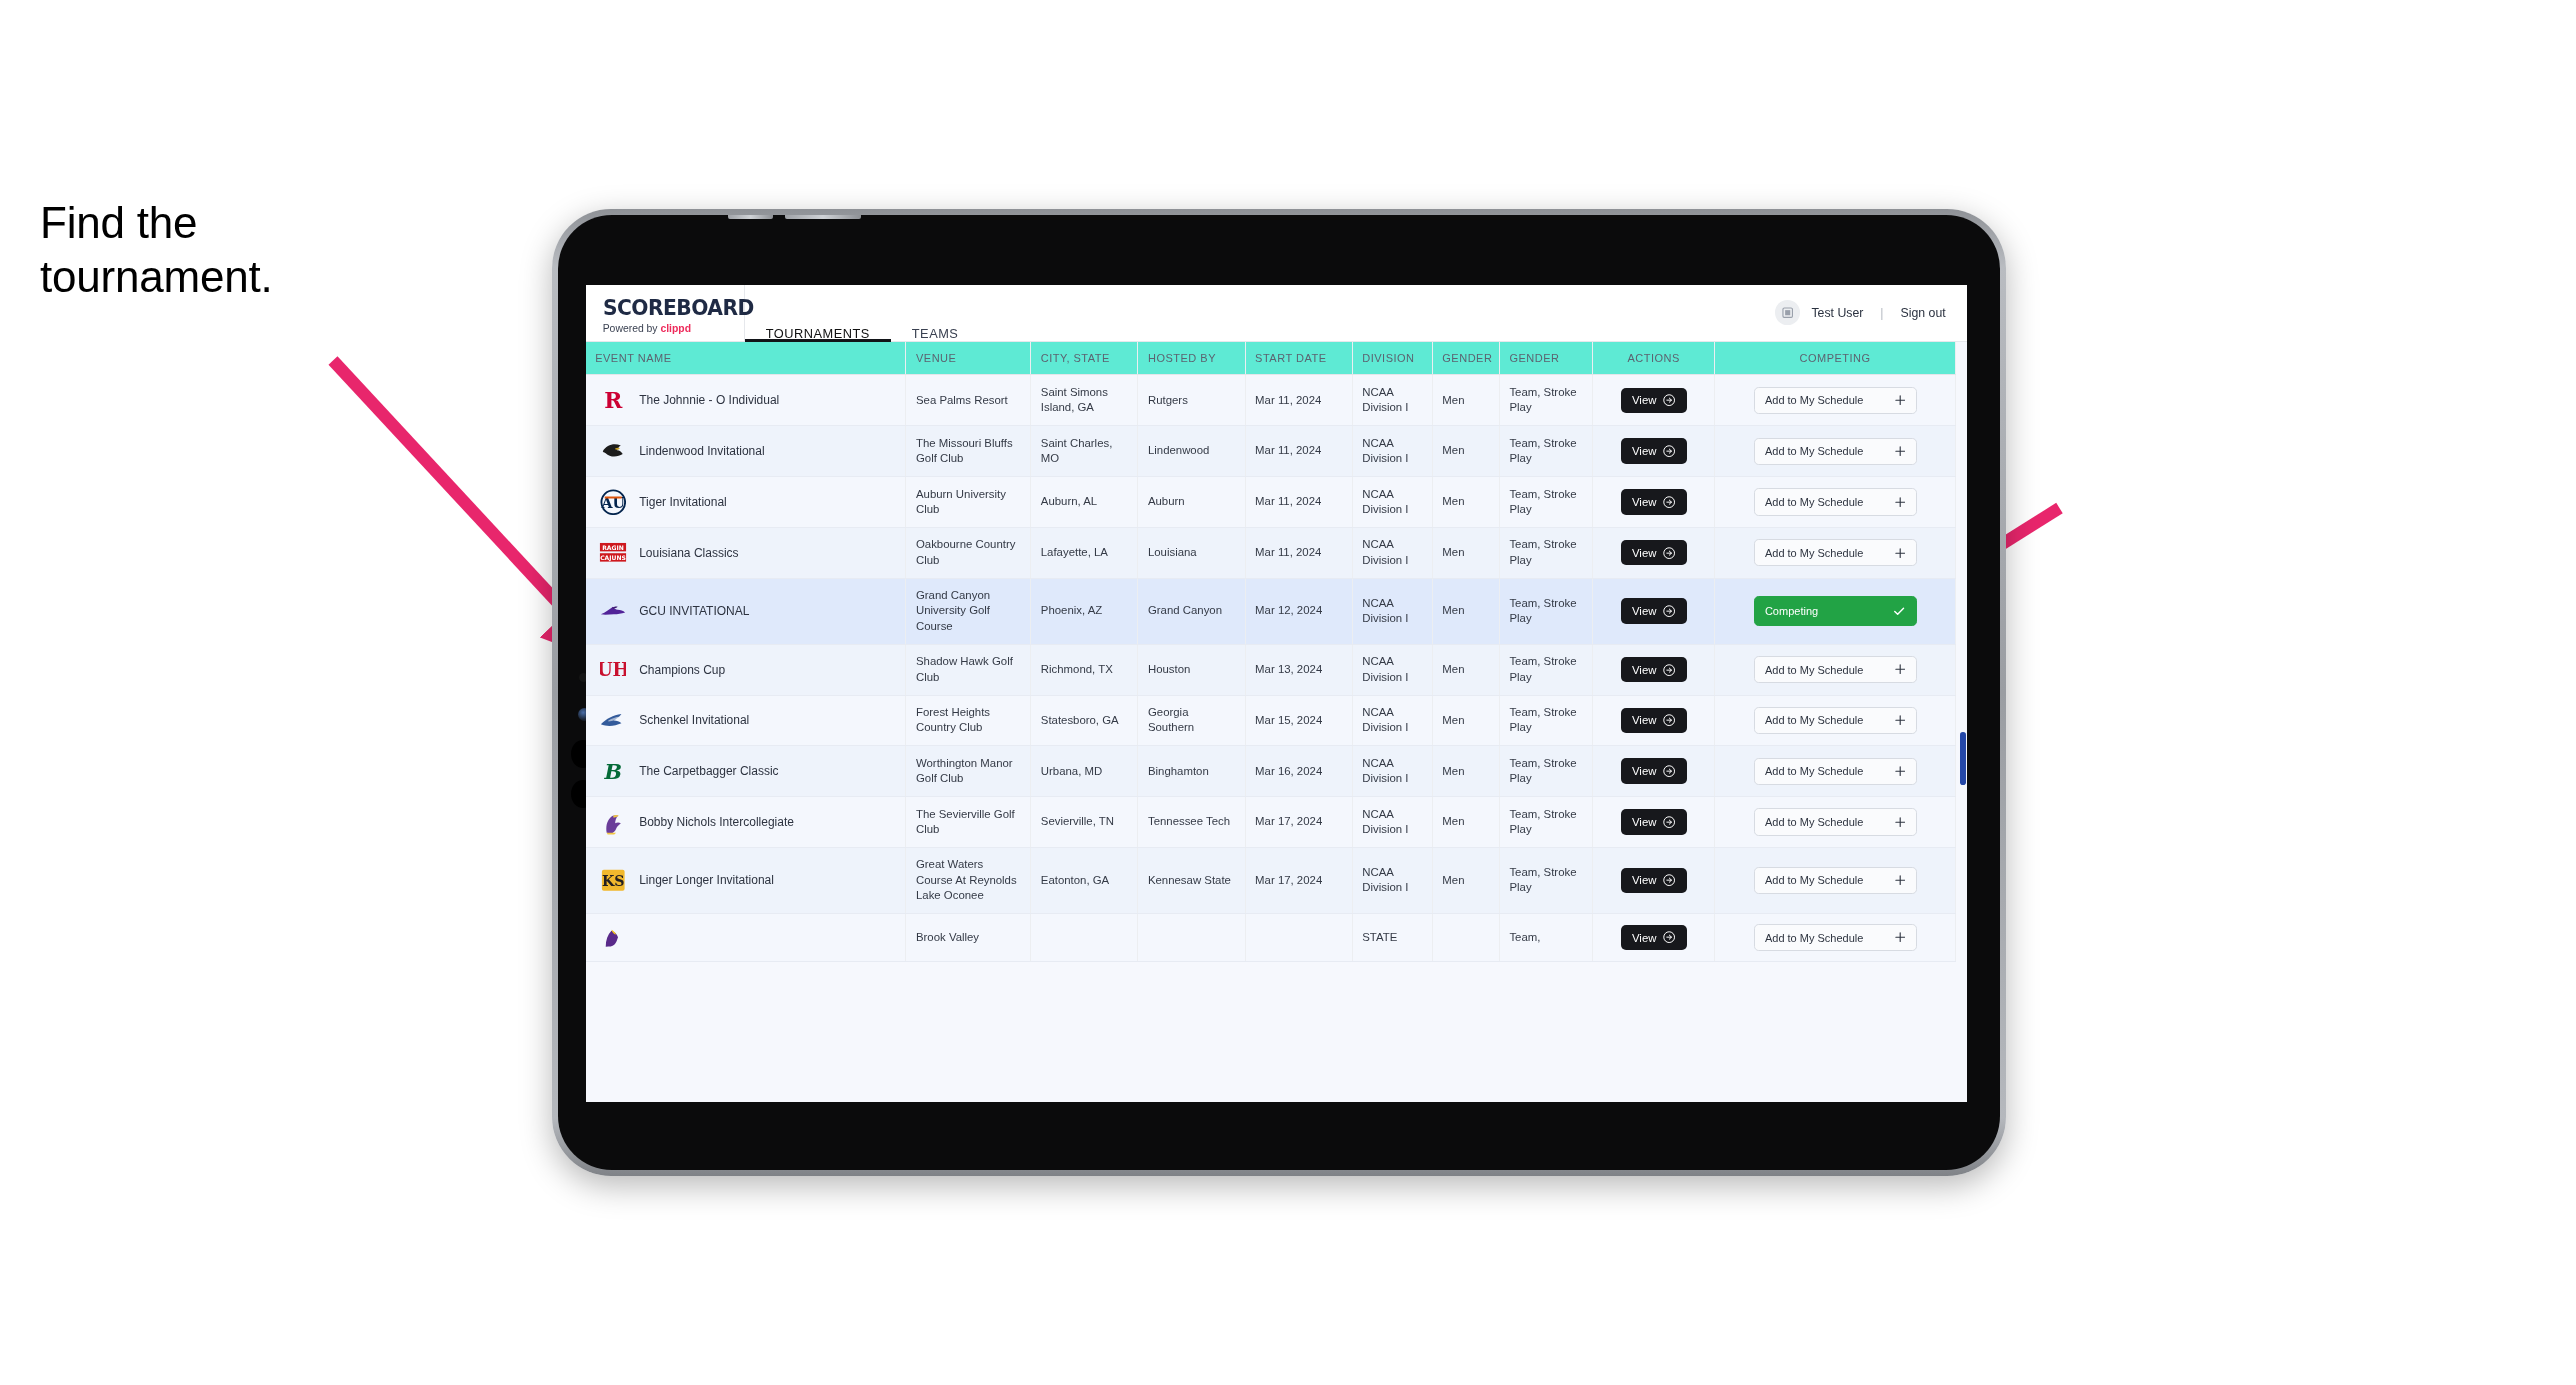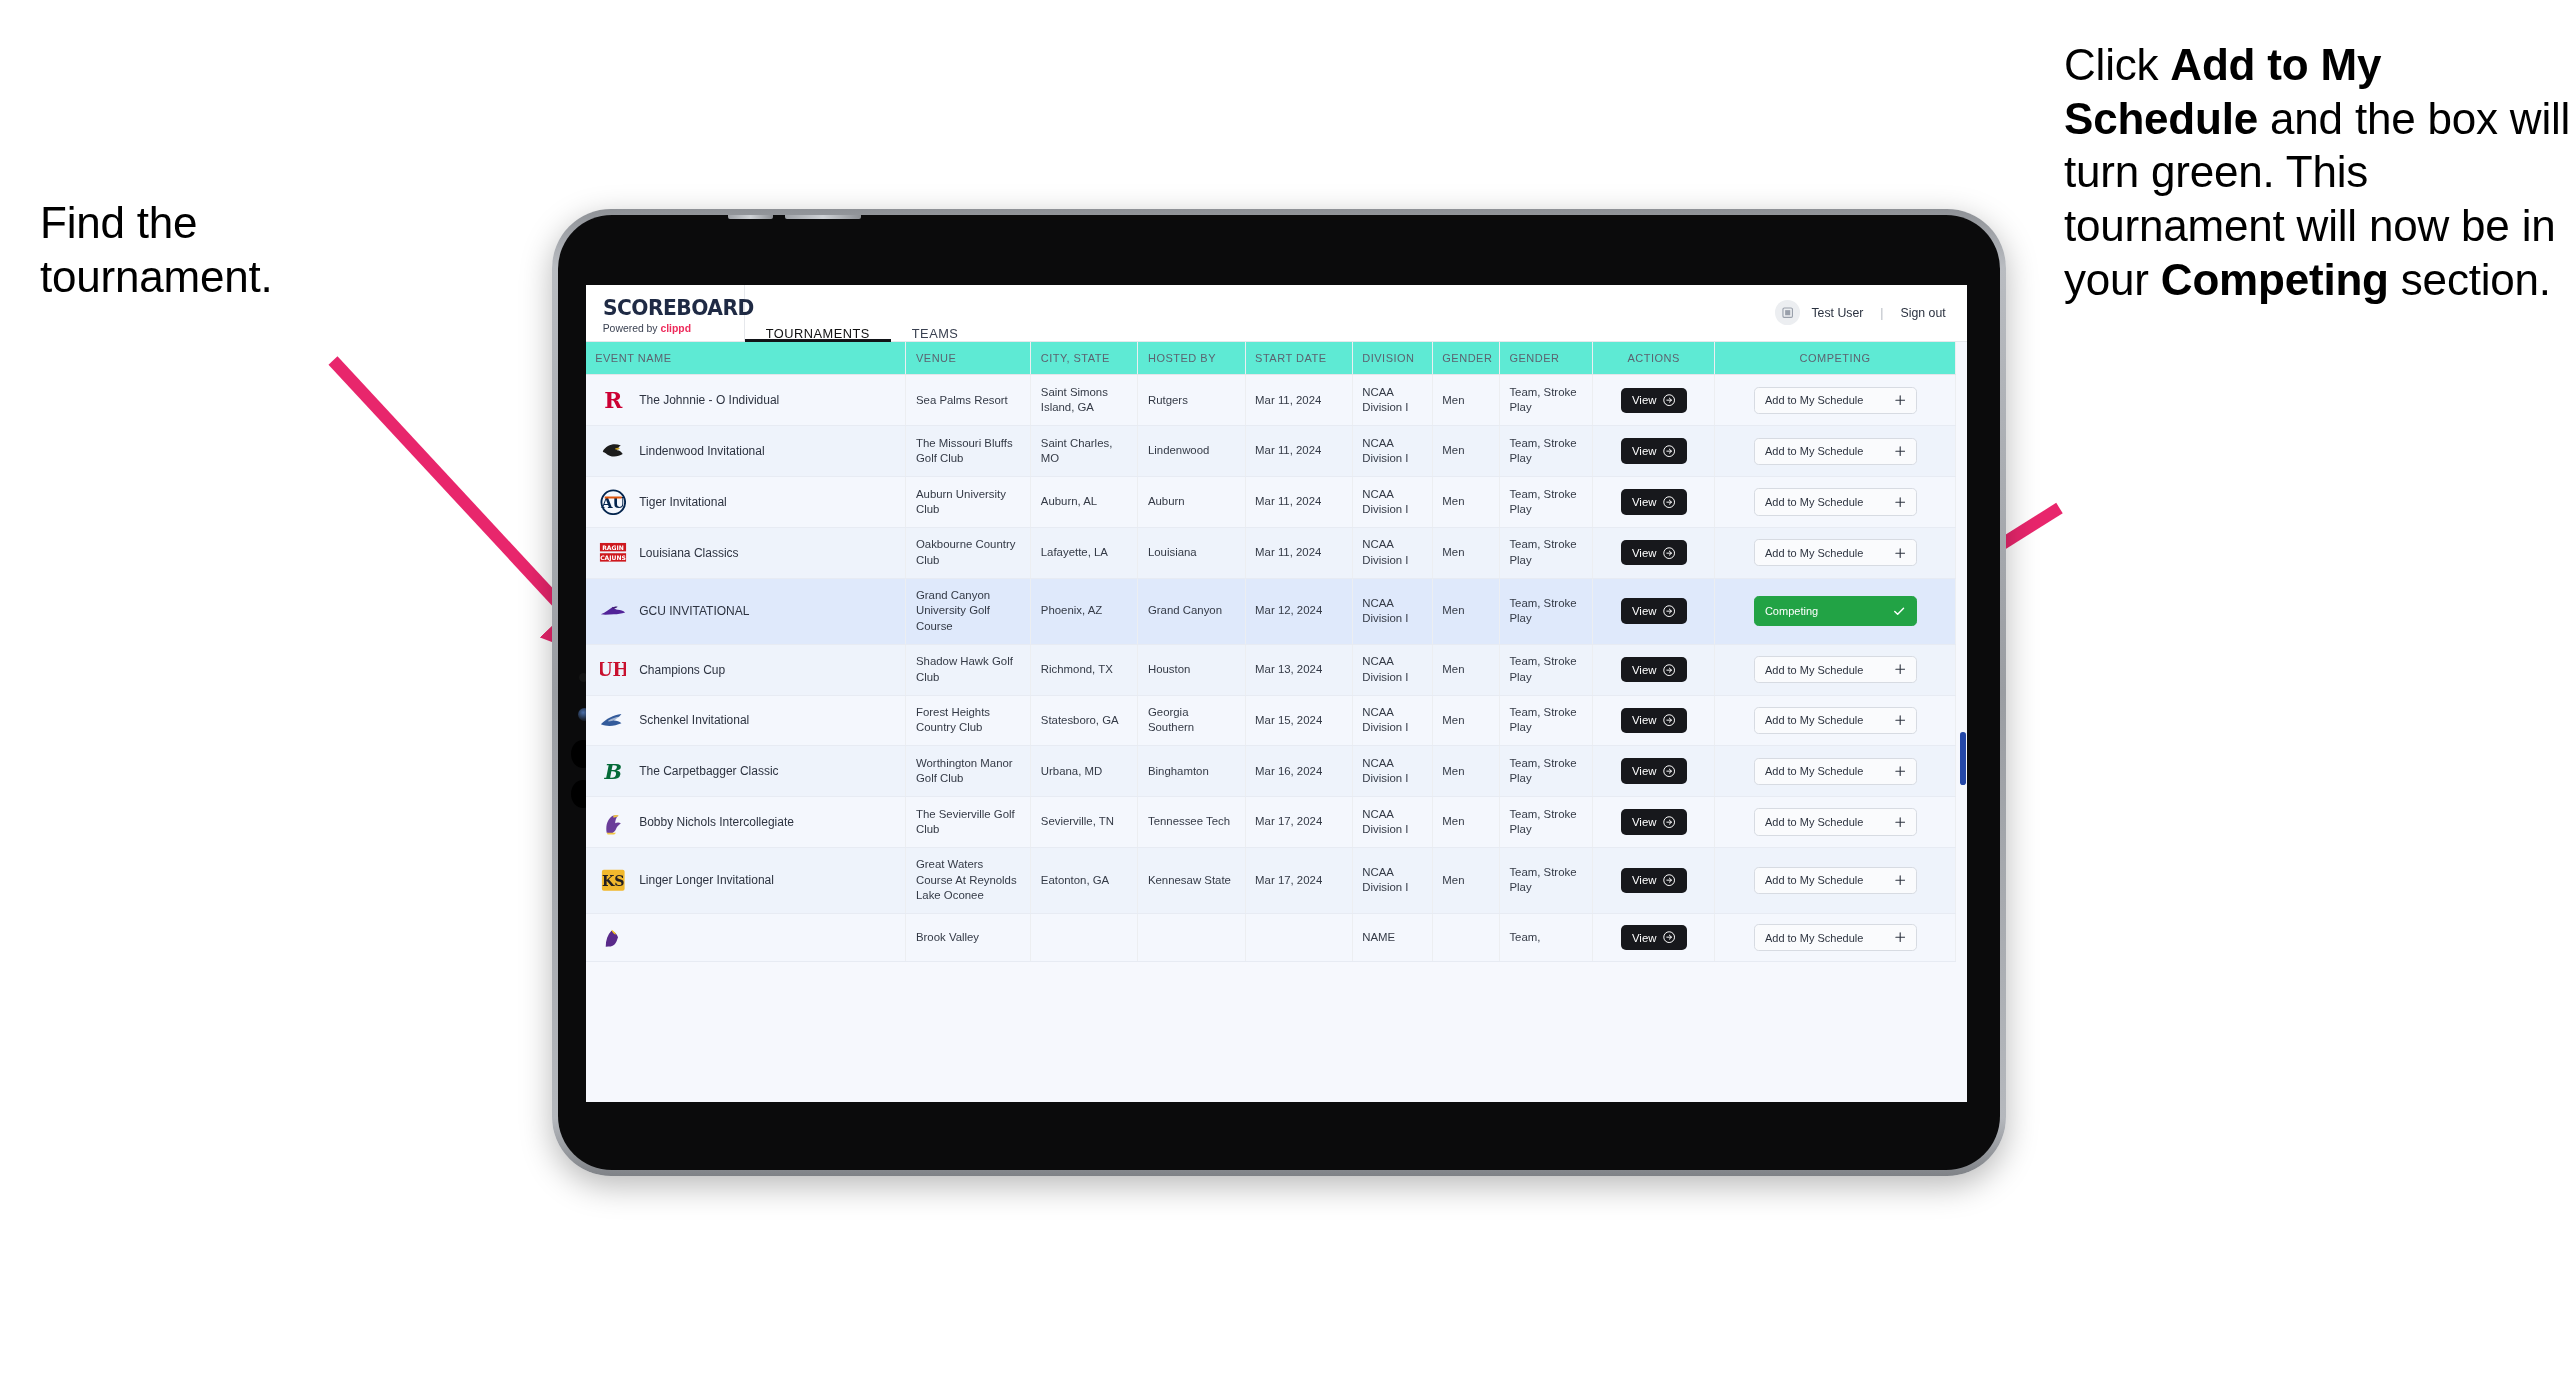--- a/index.html
+++ b/index.html
@@ -184,23 +184,20 @@
 </head>
 <body>
 
 <div id="stage">
 
   <div class="annot" id="annot-left">
     <div>Find the</div>
     <div>tournament.</div>
   </div>
 
-  <div class="annot" id="annot-right">
-    <span>Click </span><b>Add to My Schedule</b><span> and the box will turn green. This tournament will now be in your </span><b>Competing</b><span> section.</span>
-  </div>
 
   <svg class="arrow-svg" style="left:0;top:0;width:2576px;height:1386px;" viewBox="0 0 2723 1465" width="2576" height="1386">
     <defs>
       <marker id="ah1" markerWidth="6" markerHeight="6" refX="2.6" refY="3" orient="auto">
         <path d="M0,0 L6,3 L0,6 z" fill="#e8266c"></path>
       </marker>
     </defs>
     <line x1="352" y1="381" x2="622" y2="672" stroke="#e8266c" stroke-width="13" marker-end="url(#ah1)"></line>
   </svg>
 
@@ -619,21 +616,21 @@
                           <path d="M11 6c2 1 4 3 5 5-2 0-4-2-5-5z" fill="#f5c518"></path>
                         </svg>
                       </span>
                       <span class="ev-name"></span>
                     </div>
                   </td>
                   <td>Brook Valley</td>
                   <td></td>
                   <td></td>
                   <td></td>
-                  <td>NAME</td>
+                  <td>STATE</td>
                   <td></td>
                   <td>Team,</td>
                   <td class="act"><button class="btn-view">
                       <span>View</span>
                       <svg width="12.3" height="12.3" viewBox="0 0 16 16">
                         <circle cx="8" cy="8" r="7" fill="none" stroke="#fff" stroke-width="1.3"></circle>
                         <path d="M5 8h6M8.2 5.3L11 8l-2.8 2.7" fill="none" stroke="#fff" stroke-width="1.3" stroke-linecap="round" stroke-linejoin="round"></path>
                       </svg>
                     </button></td>
                   <td class="cmp"><button class="btn-add">

